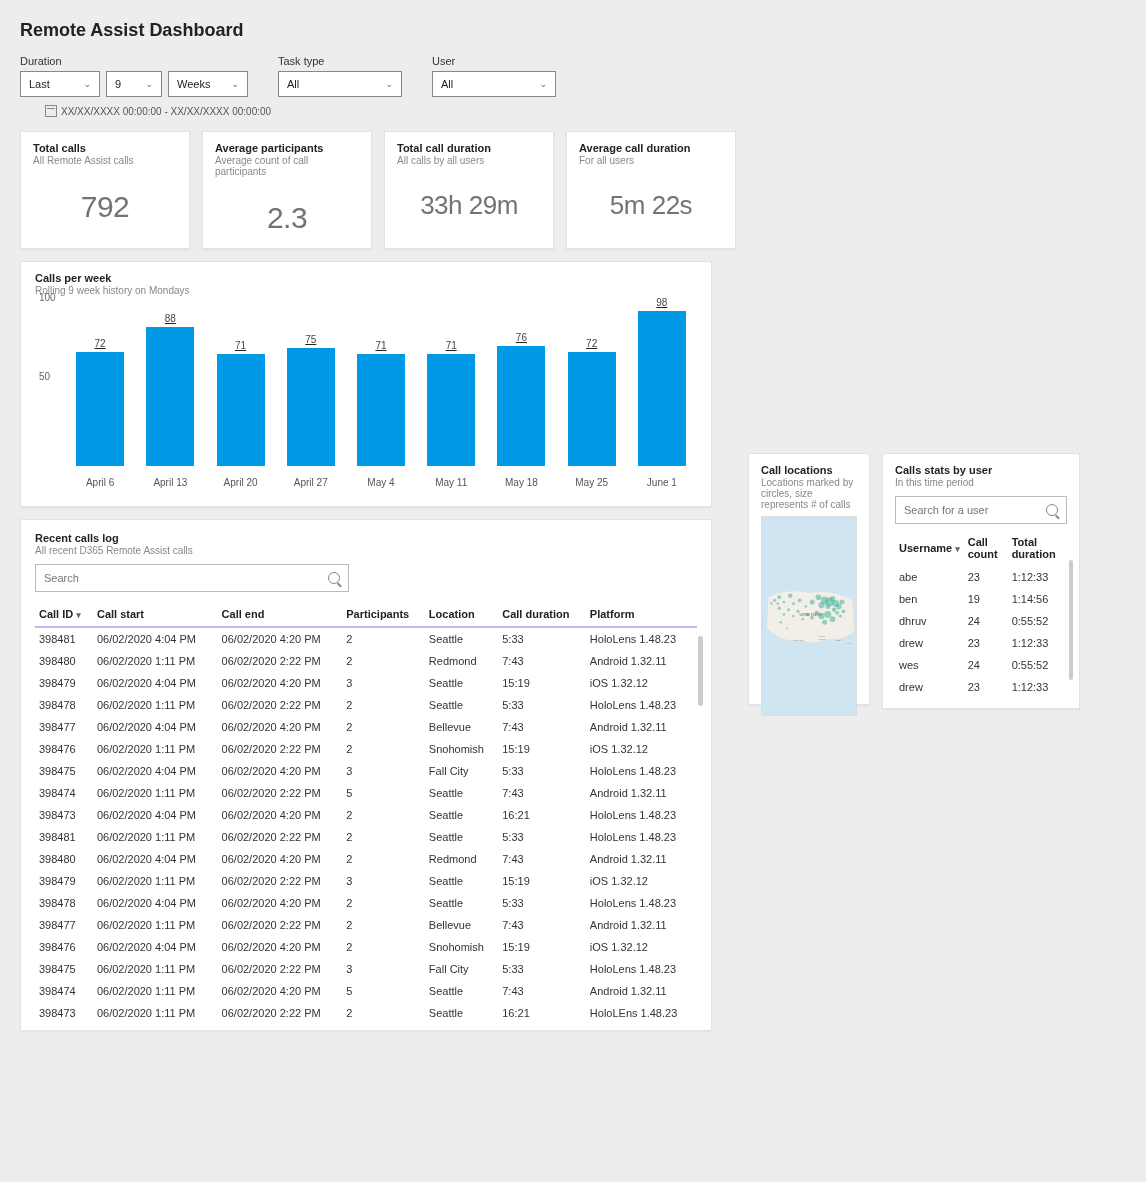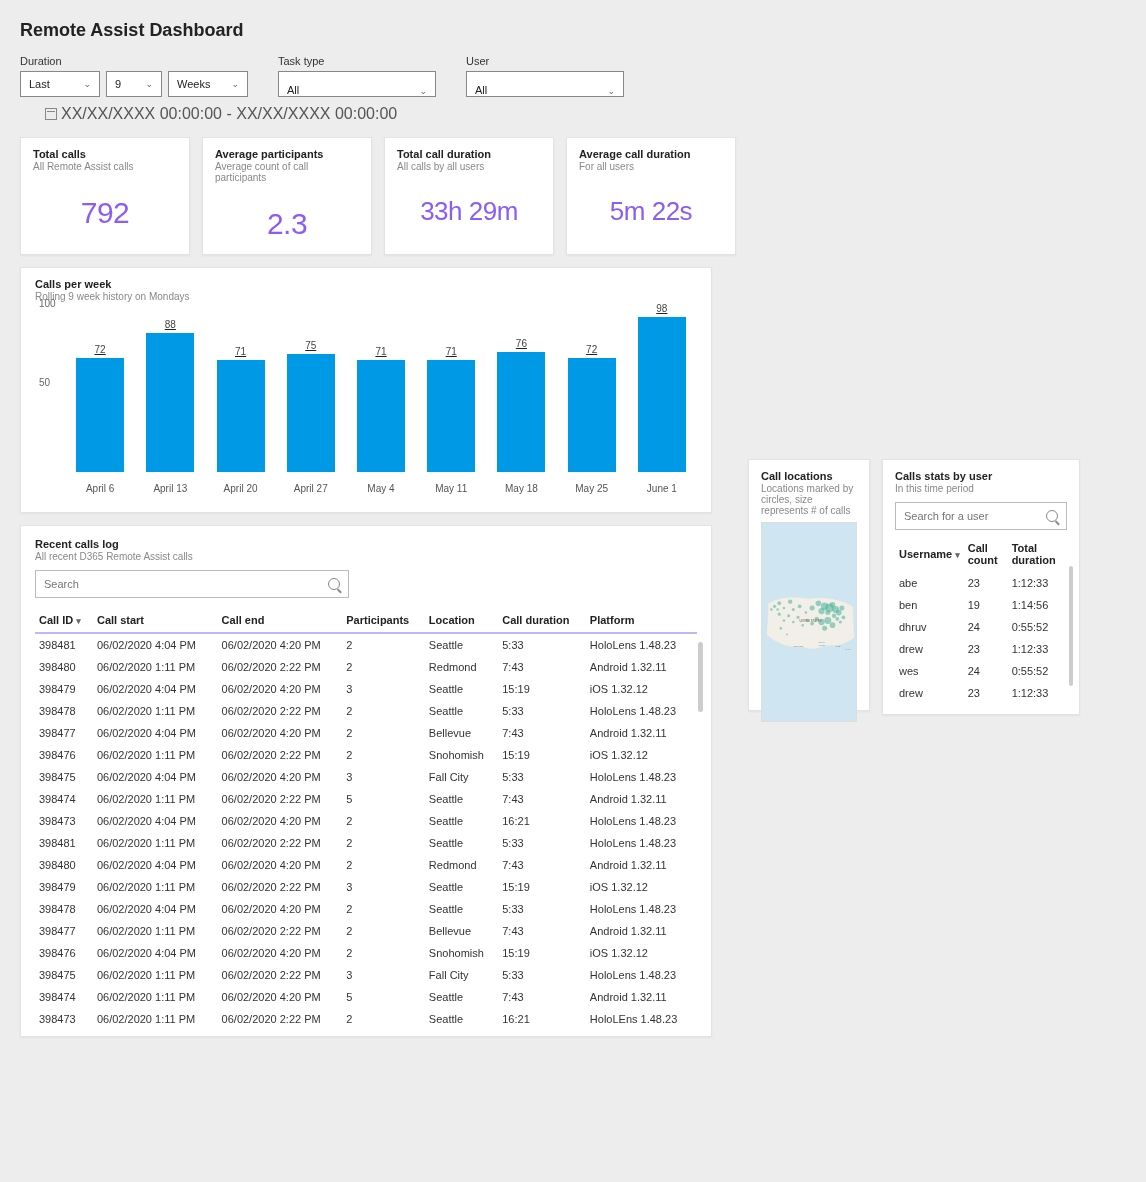--- a/index.html
+++ b/index.html
@@ -21,35 +21,35 @@
   height: 26px;
   padding: 0 8px;
   display: flex;
   align-items: center;
   justify-content: space-between;
   font-size: 11px;
   cursor: pointer;
   gap: 8px;
 }
 .select .chev { font-size: 9px; color: #666; }
-.w80 { width: 80px; } .w56 { width: 56px; } .w140 { width:158px;align-items:flex-end; }
-.date-range { display:flex; align-items:center; gap:4px; font-size:16px; color:#555; margin:8px 0 14px;padding-left:25px; }
+.w80 { width: 80px; } .w56 { width: 56px; } .w140 { width:124px; }
+.date-range { display:flex; align-items:center; gap:4px; font-size:10px; color:#555; margin:8px 0 14px;padding-left:25px; }
 .cal-icon { width:12px; height:12px; border:1px solid #888; position:relative; }
 .cal-icon::before { content:""; position:absolute; top:2px; left:1px; right:1px; height:1px; background:#888;}
 .top-row { display:flex; gap:12px; }
 .card {
   background:#fff;
   border: 0.5px solid #e3e3e3;
   box-shadow: 0 1px 2px rgba(0,0,0,0.05);
   padding:10px 12px;
 }
 .stat-card { width: 170px; height: 118px; }
 .card-title { font-size: 11px; font-weight:600; color:#222; }
 .card-sub   { font-size: 10px; color:#888; margin-top:1px;}
-.stat-val   { font-size: 30px; font-weight:400; color:#8b5cf6; text-align:center; margin-top: 24px; letter-spacing: -0.5px;}
+.stat-val   { font-size: 30px; font-weight:400; color:#737373; text-align:center; margin-top: 24px; letter-spacing: -0.5px;}
 .stat-val.long { font-size:26px;}
 .right-col  { width: 332px; display:flex; flex-direction:row; gap:12px; }
 .map-card   { height: 252px; padding:10px 12px 8px;}
 .map-box    { margin-top:6px; width:100%; height:200px; background: linear-gradient(#cfe6f2,#cfe6f2); position:relative; border:0.5px solid #ddd;}
 .map-box svg { position:absolute; inset:0; width:100%; height:100%; }
 .user-card  { flex:1; }
 .search-box { display:flex; align-items:center; border:0.5px solid #bbb; height:28px; padding:0 8px; margin-top:8px; }
 .search-box input { border:none; outline:none; flex:1; font-size:11px; background:transparent; }
 .mag-icon { width:12px; height:12px; border:1.5px solid #888; border-radius:50%; position:relative; }
 .mag-icon::after { content:""; position:absolute; width:5px; height:1.5px; background:#888; bottom:-2px; right:-3px; transform:rotate(45deg); }

